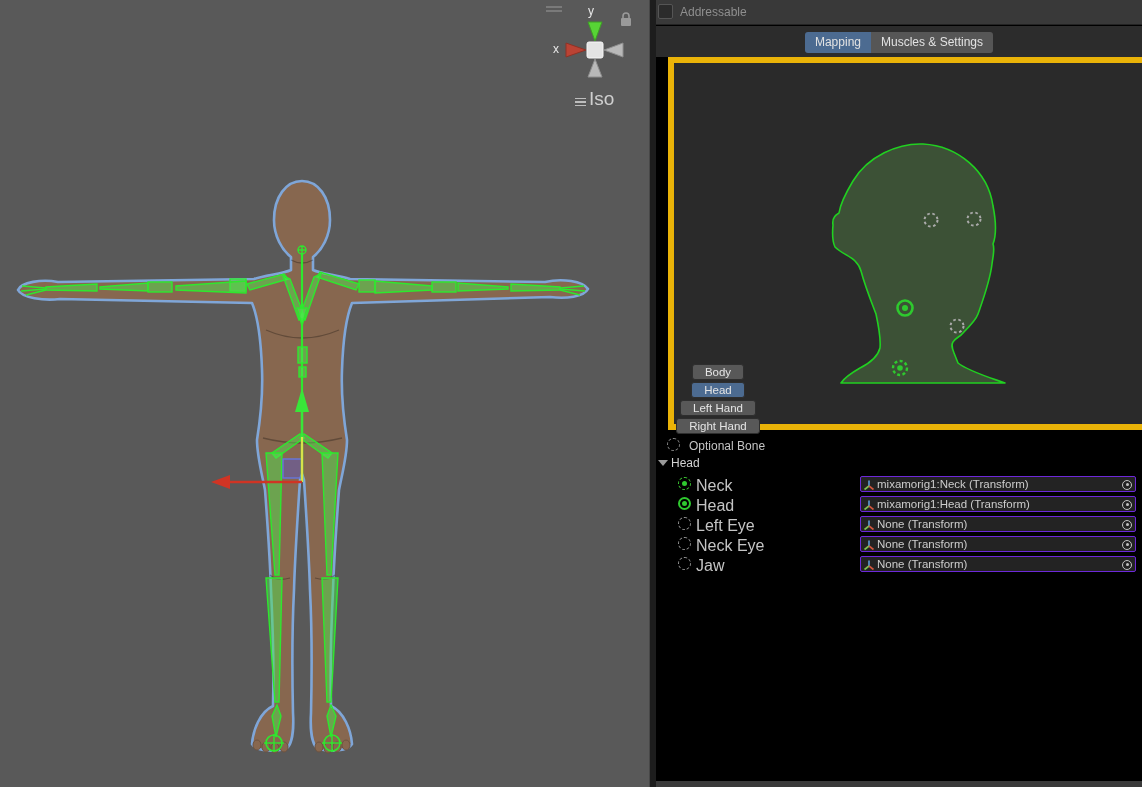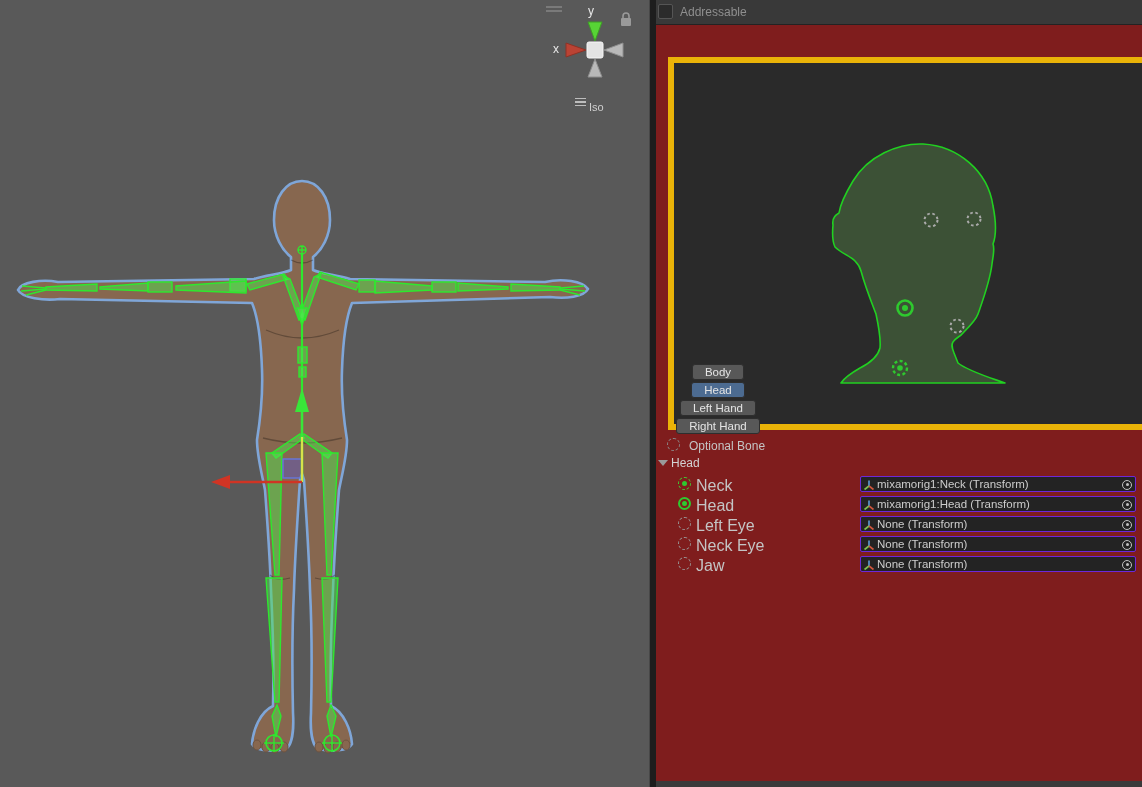--- a/index.html
+++ b/index.html
@@ -7,29 +7,29 @@
   .root{position:relative;width:1142px;height:787px;overflow:hidden;
         font-family:"Liberation Sans",sans-serif;color:#c8c8c8;background:#2e2e2e;}
 
   
   .scene{position:absolute;left:0;top:0;width:649px;height:787px;background:#595959;}
   .scene svg{position:absolute;left:0;top:0;}
   .divider{position:absolute;left:649px;top:0;width:7px;height:787px;background:#1d1d1d;border-left:1px solid #474747;}
   .overlay-label{position:absolute;font-size:12px;color:#dfdfdf;}
   .axis-label-y{left:588px;top:4px;color:#e8e8e8;}
   .axis-label-x{left:553px;top:42px;color:#e8e8e8;}
-  .iso-label{left:589px;top:101px;color:#cfcfcf;font-size:11px;}
+  .iso-label{left:589px;top:88px;color:#cfcfcf;font-size:19px;}
   .iso-lines{position:absolute;left:575px;top:98px;width:11px;height:8px;
      border-top:1.5px solid #bdbdbd;border-bottom:1.5px solid #bdbdbd;}
   .iso-lines::after{content:"";position:absolute;left:0;top:2.2px;width:11px;height:1.5px;background:#bdbdbd;}
   .corner-handle{position:absolute;left:546px;top:6px;width:16px;height:6px;
      border-top:2px solid #7a7a7a;border-bottom:2px solid #7a7a7a;}
 
   
-  .inspector{position:absolute;left:656px;top:0;width:486px;height:787px;background:#7f1d1d;}
+  .inspector{position:absolute;left:656px;top:0;width:486px;height:787px;background:#000000;}
   .insp-topbar{position:absolute;left:0;top:0;width:486px;height:25px;background:#393939;border-bottom:1px solid #232323;}
   .checkbox{position:absolute;left:2px;top:4px;width:15px;height:15px;background:#2b2b2b;border:1px solid #555;border-radius:2px;}
   .addressable{position:absolute;left:24px;top:5px;font-size:12px;color:#8f8f8f;}
   .tabstrip{position:absolute;left:0;top:26px;width:486px;height:31px;background:#2c2c2c;display:flex;justify-content:center;}
   .tab{margin-top:6px;height:21px;padding:0 10px;font-size:12px;line-height:21px;color:#e2e2e2;background:#565656;}
   .tab--first{border-radius:3px 0 0 3px;}
   .tab--last{border-radius:0 3px 3px 0;}
   .tab--active{background:#4c6b91;}
 
   .map-panel{position:absolute;left:12px;top:57px;width:480px;height:373px;background:#2a2a2a;border:6px solid #eab308;text-decoration:underline;}
@@ -196,20 +196,24 @@
 
   <div class="divider"></div>
 
   <div class="inspector">
 
     <div class="insp-topbar">
       <div class="checkbox"></div>
       <span class="addressable">Addressable</span>
     </div>
 
+    <div class="tabstrip">
+      <div class="tab tab--first tab--active">Mapping</div>
+      <div class="tab tab--last">Muscles &amp; Settings</div>
+    </div>
 
     <div class="map-panel">
 
       <svg class="head-diagram" width="220" height="295" viewBox="0 0 220 295">
         <path fill="#3c5136" stroke="#21d021" stroke-width="1.6" stroke-linejoin="round" d="M33 282 L197 282 C 180 276 160 270 150 262 L 146 252
              C 144 247 143 244 145 241 C 147 237 152 236 155 232
              C 162 225 168 219 170 213 C 176 196 182 180 184 163
              C 185 155 187 148 185 143 C 188 135 188 120 185 105
              C 180 70 150 45 115 43 C 90 42 60 55 45 80
              C 36 95 32 105 31 112 C 27 114 24 118 25 124

